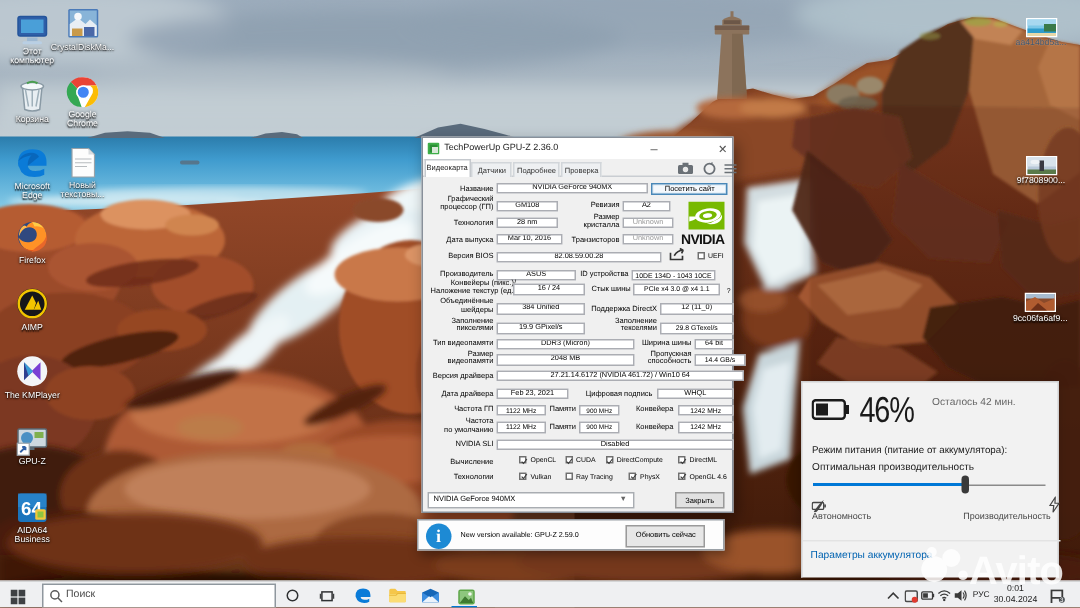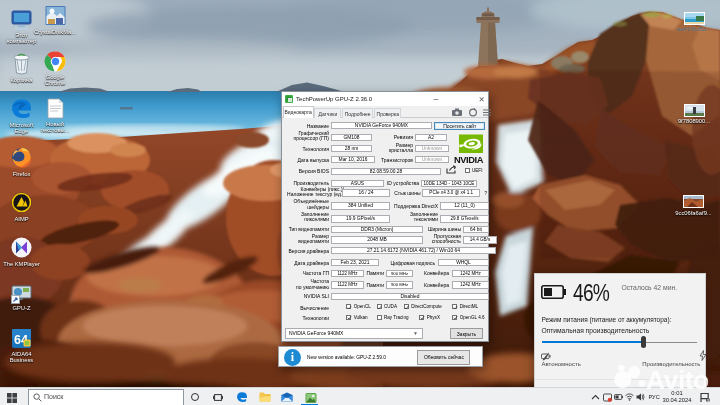--- a/index.html
+++ b/index.html
@@ -463,21 +463,21 @@
       </svg>
 <div class="cbt" style="left:178.1px;top:222.4px">OpenGL 4.6</div>
 <div class="abs" style="left:3.3999999999999773px;top:235.9px;width:138px;height:11px;background:#fff;border:1px solid #a9adb2;font-size:5px;line-height:9.6px;padding-left:3px">NVIDIA GeForce 940MX<span style="position:absolute;right:4px;top:0;color:#666;font-size:5px">▼</span></div>
 <div class="abs" style="left:168.39999999999998px;top:235.6px;width:33px;height:11.5px;background:#e1e1e1;border:1px solid #9a9a9a;font-size:5px;text-align:center;line-height:10px">Закрыть</div>
 </div>
 <div class="abs" style="left:278px;top:346.4px;width:204.6px;height:20.8px;background:#fdfdfd;border:1px solid #9aa0a6;box-shadow:2px 3px 8px rgba(0,0,0,.4)">
 <div class="abs" style="left:4.5px;top:1.4px;width:17.6px;height:17.6px;border-radius:50%;background:#1d8ad4;color:#fff;font-size:12px;font-weight:bold;text-align:center;line-height:17.6px;font-family:'Liberation Serif',serif">i</div>
 <div class="abs" style="left:28px;top:7.6px;font-size:4.8px;color:#000">New version available: GPU-Z 2.59.0</div>
 <div class="abs" style="left:138.4px;top:2.8px;width:53px;height:14.4px;background:#e7e7e7;border:1px solid #9a9a9a;font-size:5px;text-align:center;line-height:13px">Обновить сейчас</div>
 </div>
-<div class="abs" style="left:533.9px;top:273px;width:172.1px;height:130.5px;background:#f2f2f2;border:1px solid #cfd0d1;border-bottom:none;box-shadow:-2px 2px 8px rgba(0,0,0,.25)">
+<div class="abs" style="left:533.9px;top:254px;width:172.1px;height:130.5px;background:#f2f2f2;border:1px solid #cfd0d1;border-bottom:none;box-shadow:-2px 2px 8px rgba(0,0,0,.25)">
 <svg class="abs" style="left:6px;top:11px" width="25" height="14" viewBox="0 0 25 14">
 <rect x="0.8" y="0.8" width="21.4" height="12.4" rx="2" fill="none" stroke="#1a1a1a" stroke-width="1.6"></rect>
 <rect x="23" y="4" width="2" height="6" fill="#1a1a1a"></rect>
 <rect x="3" y="3" width="8" height="8" fill="#1a1a1a"></rect>
 </svg>
 <div class="abs" style="left:38.5px;top:5px;font-size:24px;color:#1a1a1a;letter-spacing:-1px;transform:scaleX(0.8);transform-origin:0 0">46%</div>
 <div class="abs" style="left:86.5px;top:10.4px;font-size:6.8px;color:#666">Осталось 42 мин.</div>
 <div class="abs" style="left:6.5px;top:41.5px;font-size:6.5px;color:#1a1a1a">Режим питания (питание от аккумулятора):</div>
 <div class="abs" style="left:6.5px;top:52.5px;font-size:6.7px;color:#1a1a1a">Оптимальная производительность</div>
 <div class="abs" style="left:7px;top:67.2px;width:102.5px;height:1.8px;background:#0078d7"></div>

